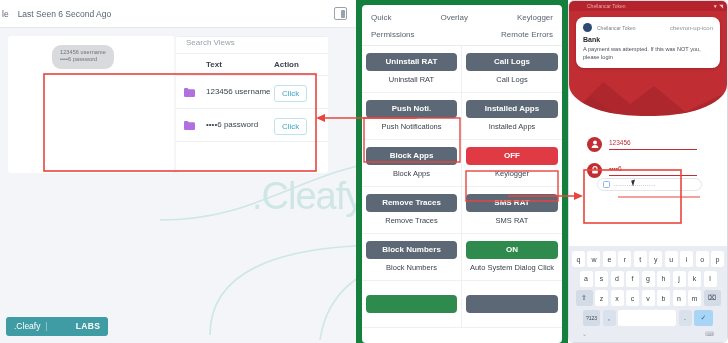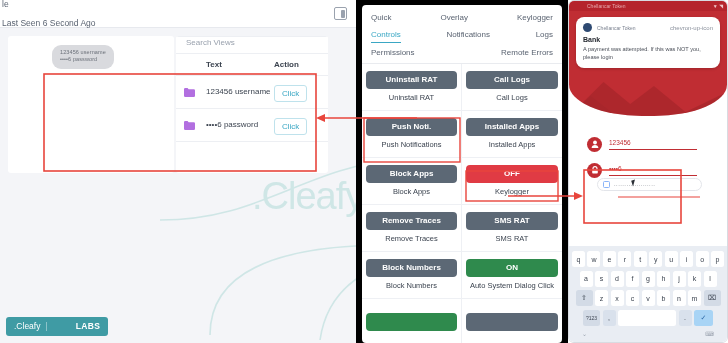--- a/index.html
+++ b/index.html
@@ -16,21 +16,21 @@
     position: absolute; left: 0; top: 0; width: 356px; height: 343px;
     background: #f4f5f8;
   }
   .topbar {
     position: absolute; left: 0; top: 0; width: 356px; height: 28px;
     background: #ffffff; border-bottom: 1px solid #e7e9ee;
     display: flex; align-items: center;
   }
   .topbar-left {
     display: flex; align-items: baseline; gap: 9px;
-    margin-left: 2px; white-space: nowrap; flex-direction: column;
+    margin-left: 2px; white-space: nowrap;
   }
   .tb-name { font-size: 8.5px; color: #5b6472; }
   .tb-lastseen { font-size: 8.5px; color: #5b6472; }
   .panel-toggle {
     position: absolute; right: 9px; top: 7px;
     width: 13px; height: 13px; border: 1px solid #9aa2ae; border-radius: 2px;
     background: #fff; display: flex; align-items: center; justify-content: flex-end;
     padding: 1.5px;
   }
   .panel-toggle i { display: block; width: 4px; height: 100%; background: #9aa2ae; border-radius: 1px; }
@@ -95,21 +95,21 @@
     background: #3f9ba4; color: #ffffff; border-radius: 3px;
     display: flex; align-items: center; gap: 5px;
     padding: 4px 8px 5px 8px; font-size: 8.5px;
   }
   .cleafy-badge .sep { opacity: .55; }
   .cleafy-badge .labs { font-weight: bold; letter-spacing: .4px; padding-left: 23px; }
 
   
   .mid-panel {
     position: absolute; left: 356px; top: 0; width: 212px; height: 343px;
-    background: #000000;
+    background: #15803d;
   }
   .mid-card {
     position: absolute; left: 6px; top: 5px; width: 200px; height: 338px;
     background: #ffffff; border-radius: 4px; overflow: hidden;
   }
   .tabs { padding: 6px 9px 0 9px; border-bottom: 1px solid #e9ebef; }
   .tabrow { display: flex; justify-content: space-between; align-items: flex-start; margin-bottom: 3px; }
   .tab {
     font-size: 8px; color: #5b6472; padding: 2px 0 3px 0; white-space: nowrap;
   }
@@ -282,25 +282,20 @@
   </div>
 
   <div class="mid-panel">
     <div class="mid-card">
 
       <div class="tabs">
         <div class="tabrow">
           <span class="tab">Quick</span>
           <span class="tab">Overlay</span>
           <span class="tab">Keylogger</span>
-        </div>
-        <div class="tabrow">
-          <span class="tab active">Controls</span>
-          <span class="tab">Notifications</span>
-          <span class="tab">Logs</span>
         </div>
         <div class="tabrow">
           <span class="tab">Permissions</span>
           <span class="tab">Remote Errors</span>
         </div>
       </div>
 
       <div class="grid">
         <div class="cell">
           <span class="btn">Uninstall RAT</span>

